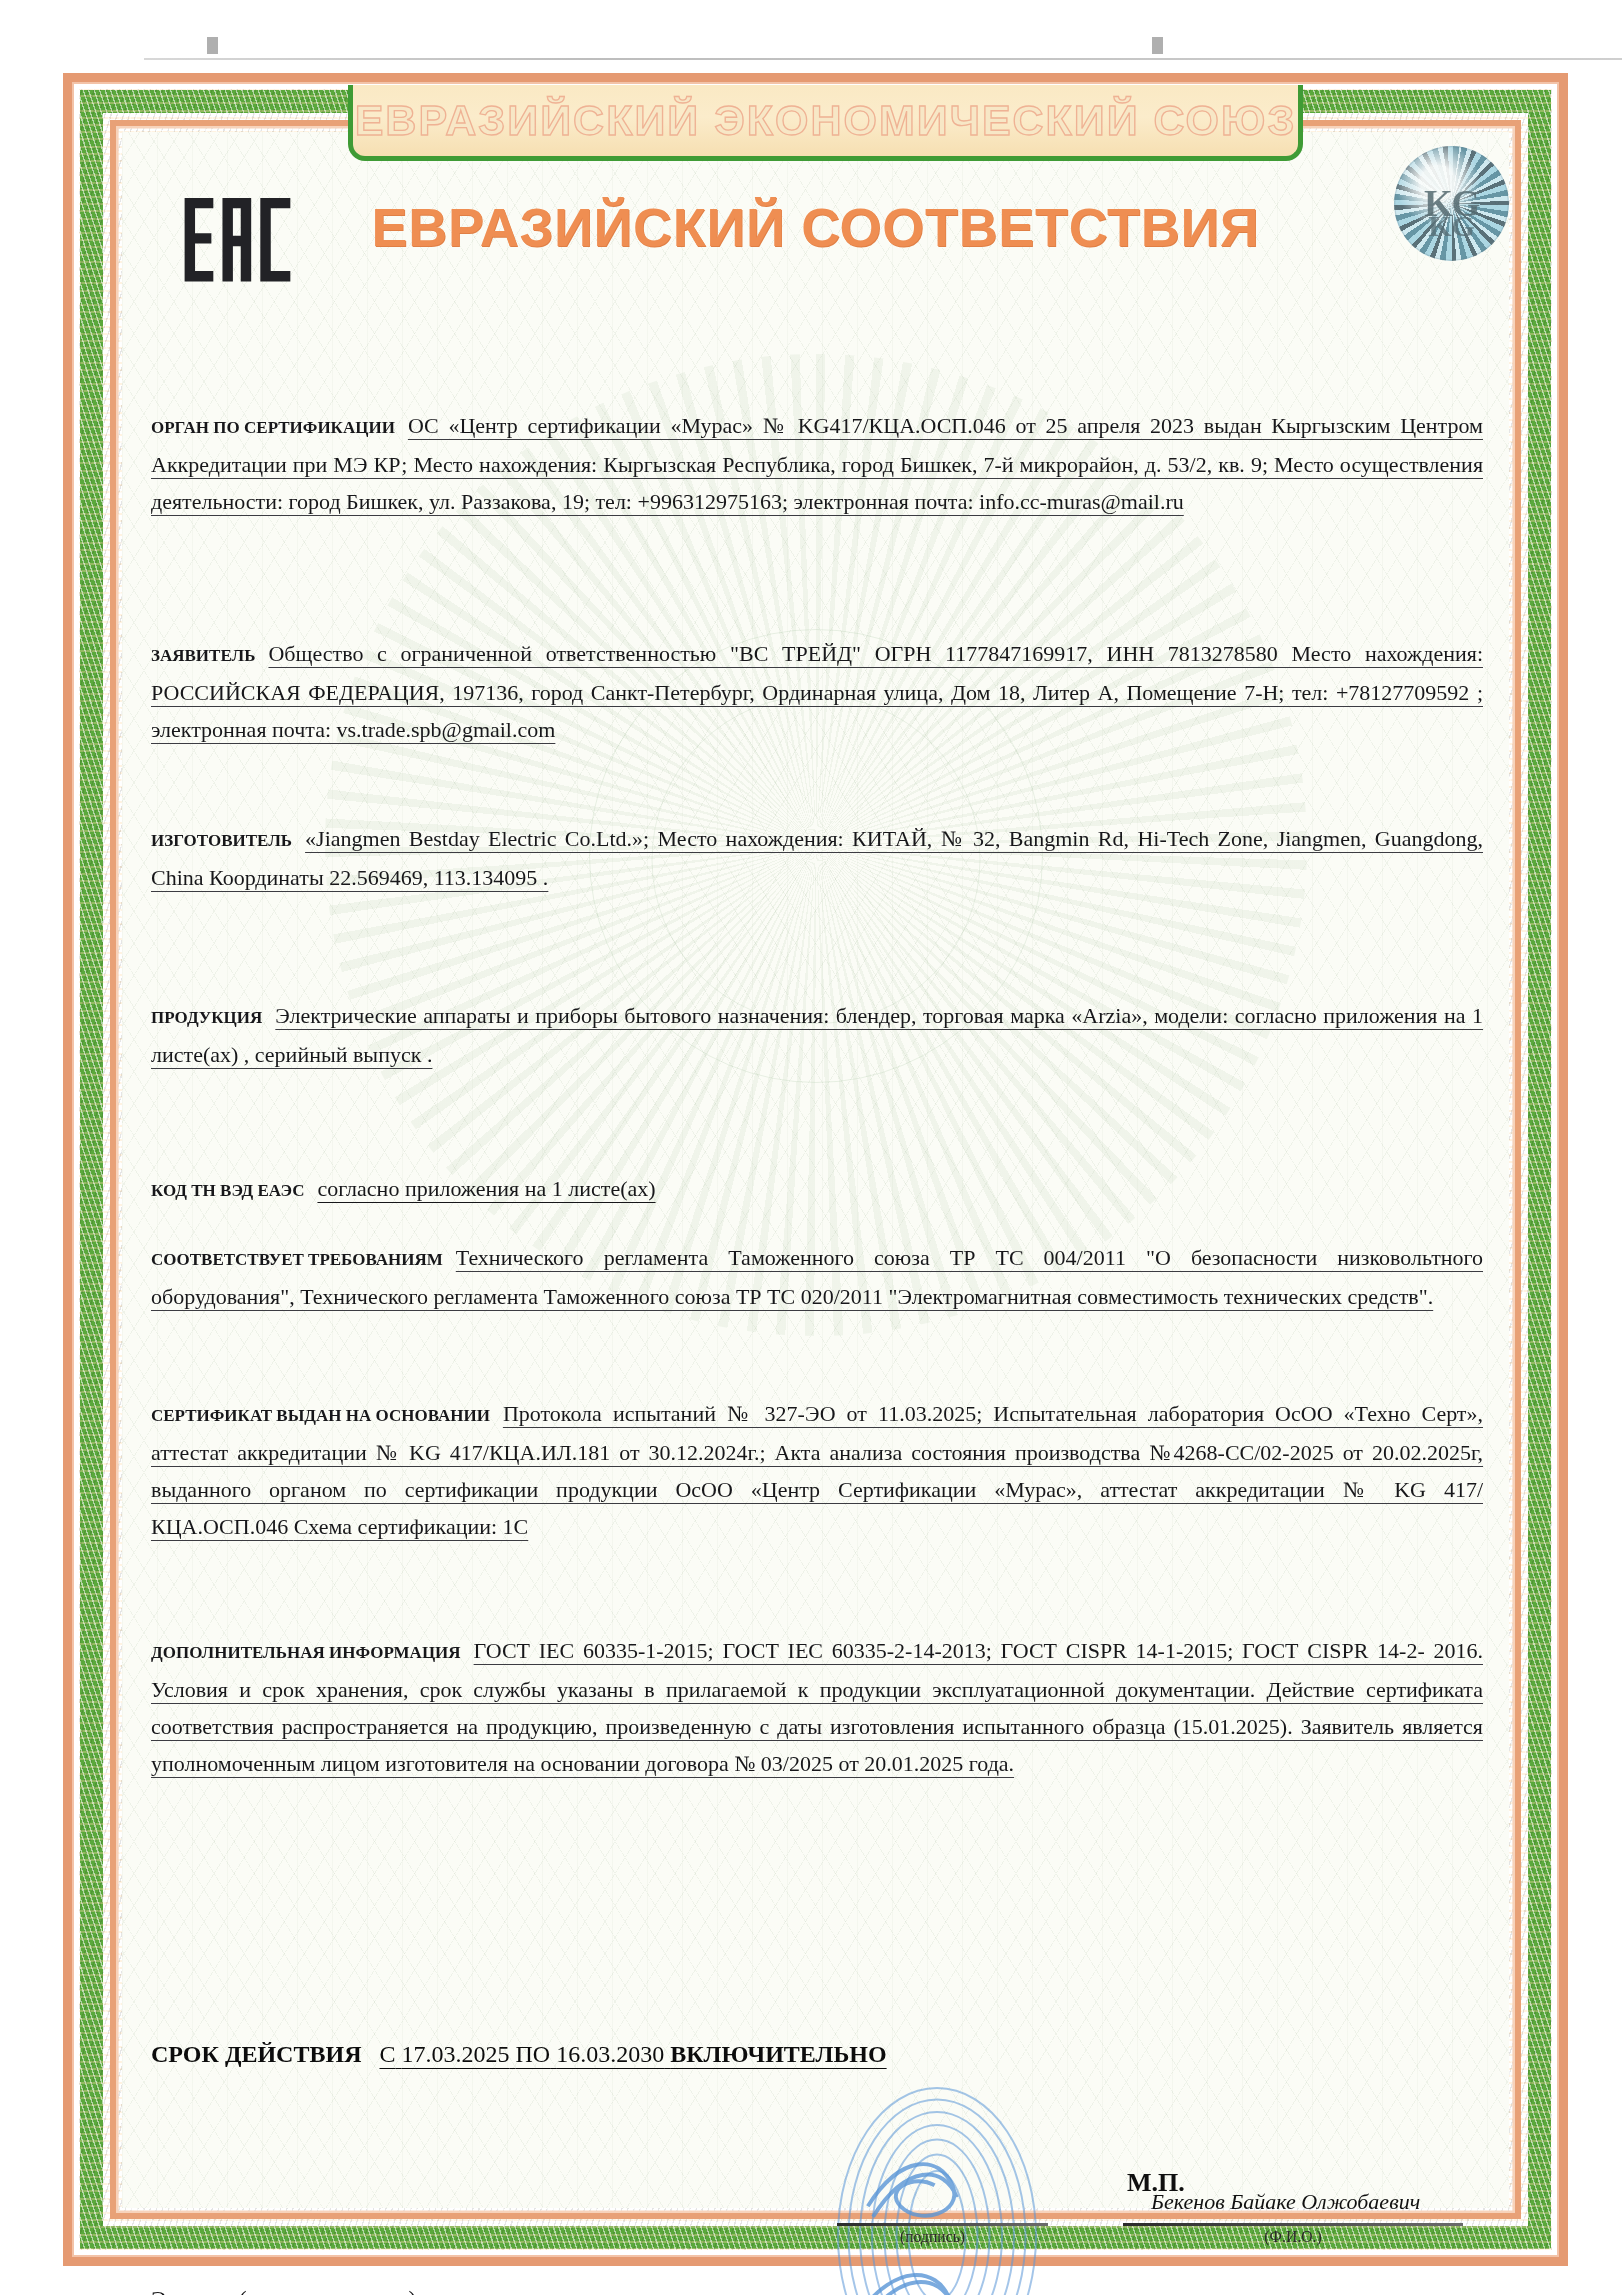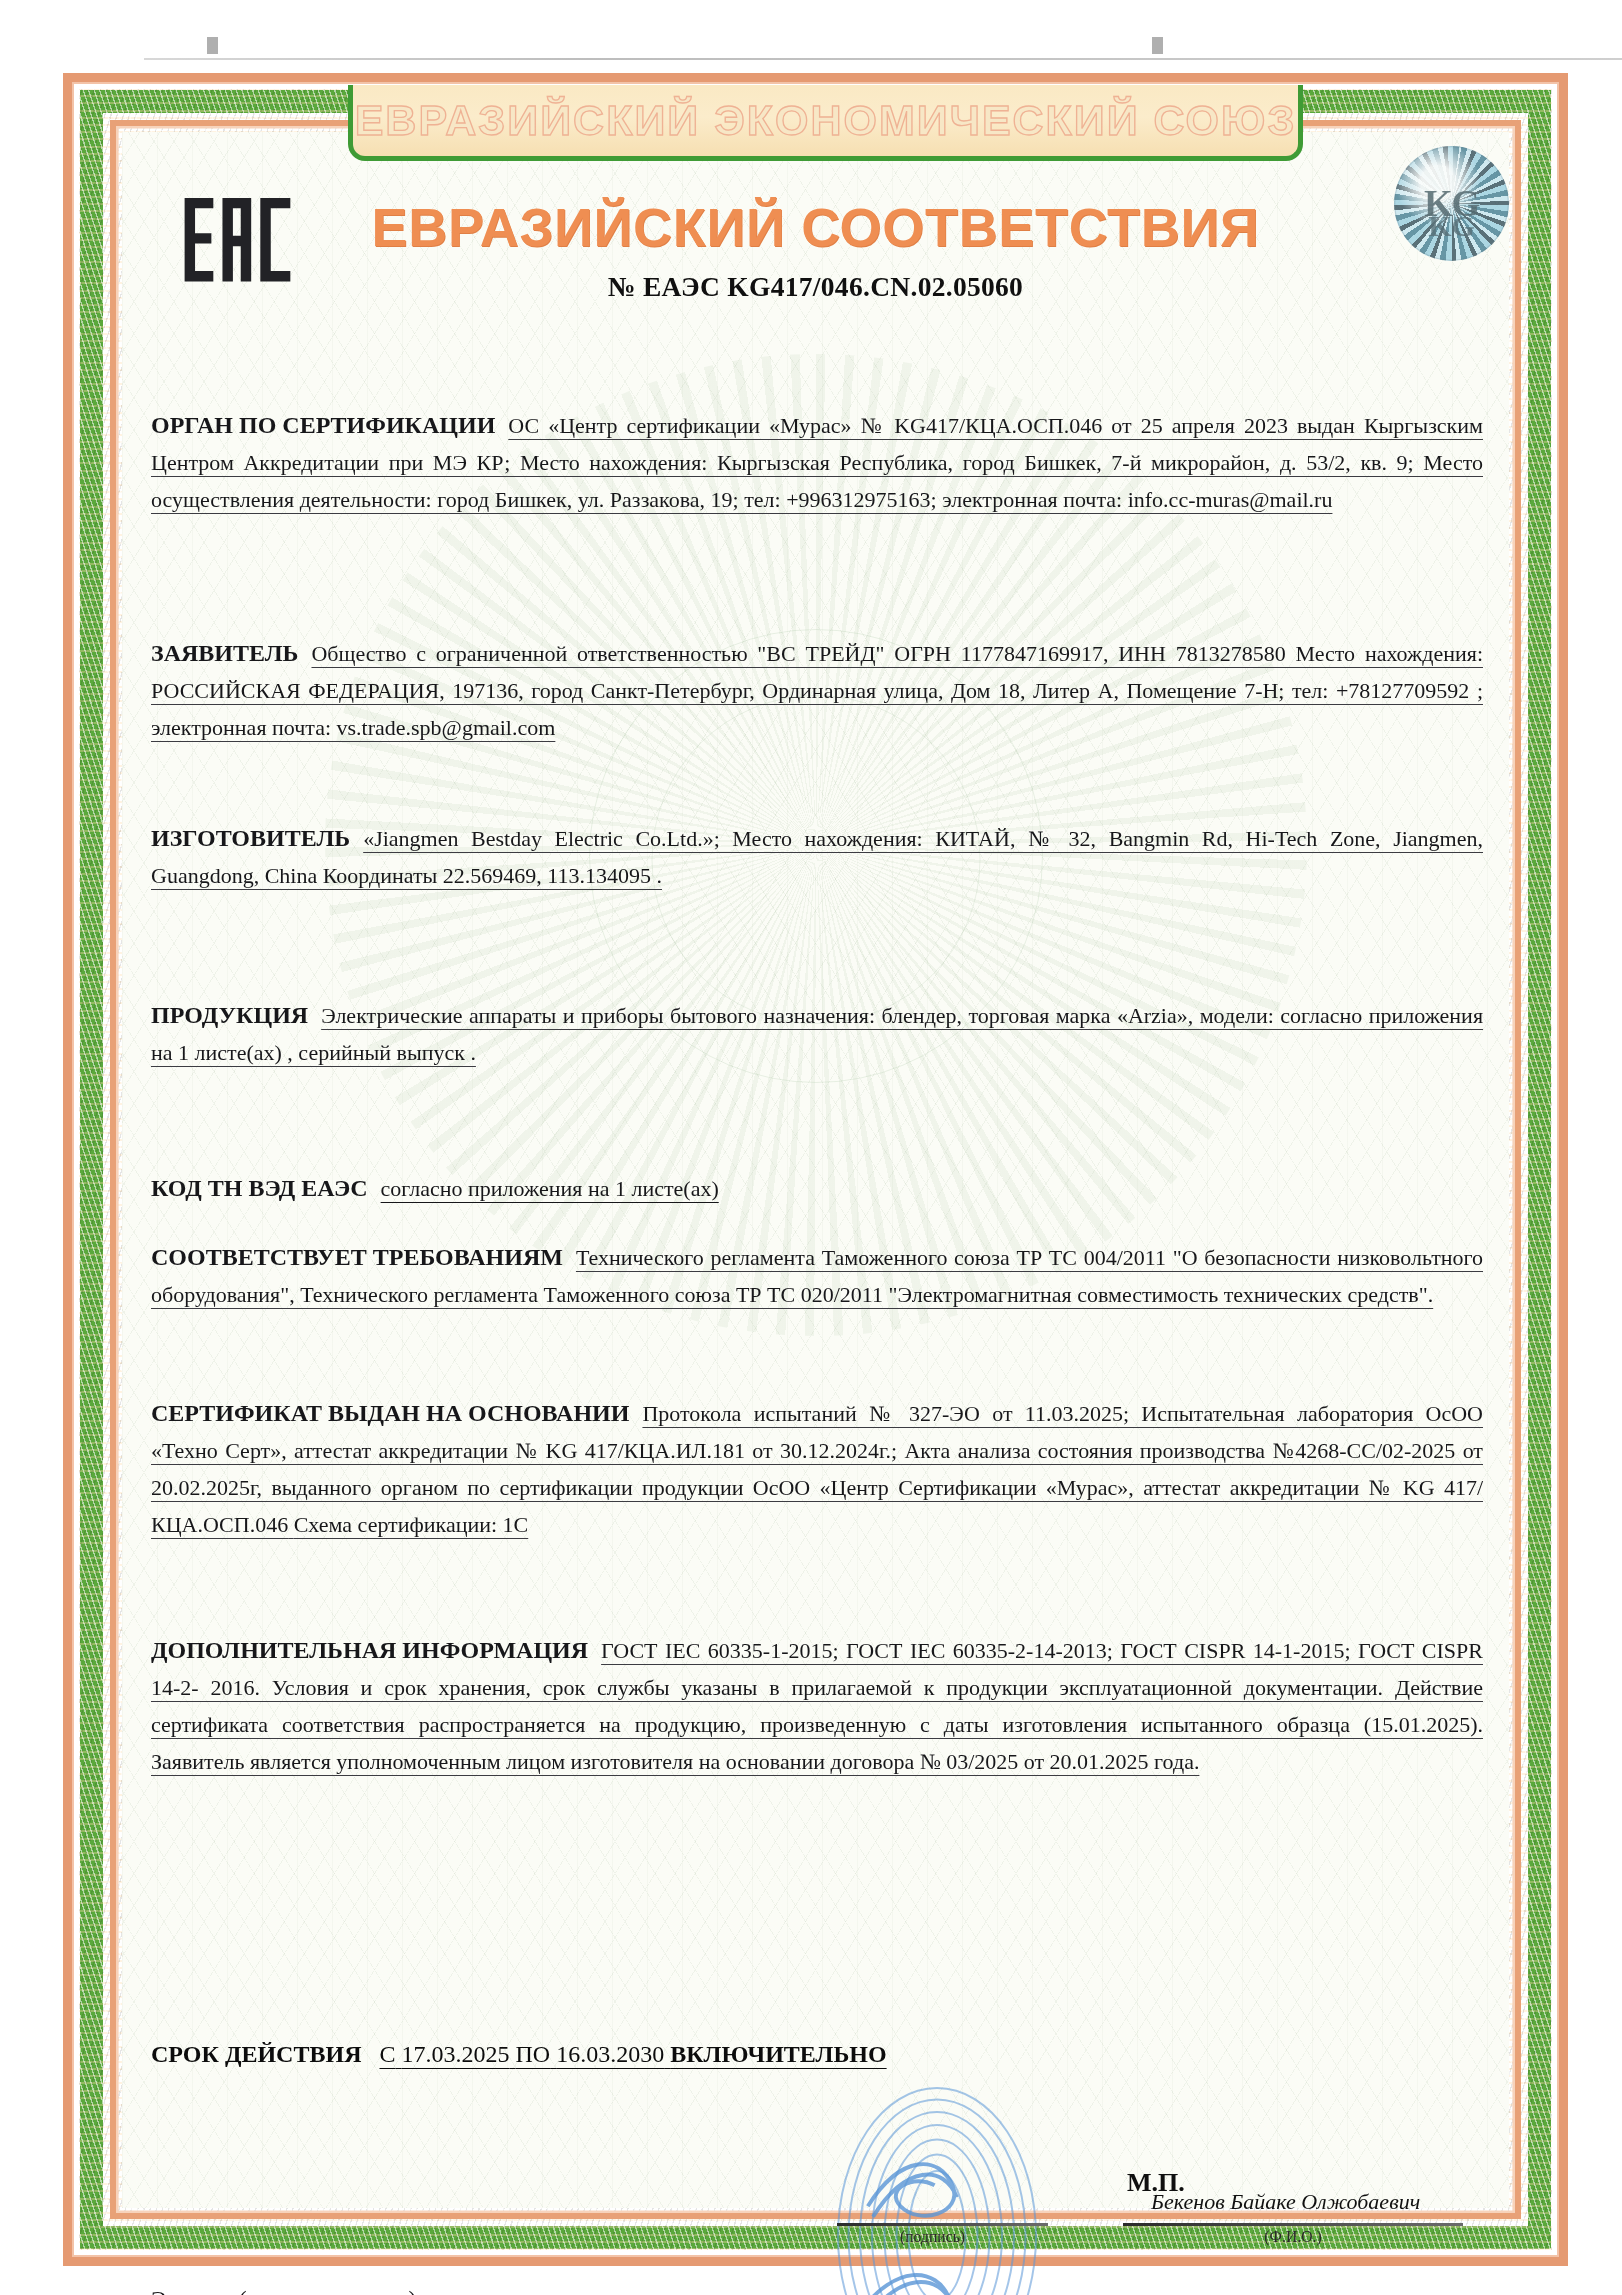--- a/index.html
+++ b/index.html
@@ -111,21 +111,21 @@
   .serial-val{font-family:"Liberation Mono",monospace;font-size:34px;font-weight:700;
     color:#17171c;letter-spacing:2.6px;margin-left:10.5px;}
 
   
   .sec{position:absolute;left:29px;width:1332px;}
   .sec p{margin:0;font-size:22px;line-height:37px;color:#17171a;
     text-align:justify;text-justify:inter-word;
     text-decoration:underline;text-decoration-thickness:1.3px;text-underline-offset:5.9px;
     text-decoration-color:#3c3c42;}
   .sec p.nodec{text-decoration:none;}
-  .sec .lbl-inline{font-weight:700;font-size:24px;text-decoration:none;
+  .sec .lbl-inline{font-weight:700;font-size:17px;text-decoration:none;
     display:inline-block;margin-right:13px;}
 
   
   .validity{position:absolute;left:29px;top:1909px;font-size:24px;color:#0c0c0c;}
   .validity b{font-weight:700;}
   .validity .u{text-decoration:underline;text-decoration-thickness:1.3px;text-underline-offset:5.9px;}
 
   
   .sign{position:absolute;left:29px;top:1994px;width:1332px;height:275px;}
   .sign-role{position:absolute;font-size:23.6px;line-height:35px;color:#121214;font-weight:400;}
@@ -180,21 +180,20 @@
         </g>
       </svg>
     </div>
 
     <div class="holo">
       <div class="holo-kg">KG</div>
       <div class="holo-kg-2">KG</div>
     </div>
 
     <div class="title">ЕВРАЗИЙСКИЙ СООТВЕТСТВИЯ</div>
-    <div class="subnum">№ ЕАЭС KG417/046.CN.02.05060</div>
 
 
     <div class="sec" style="top:275px">
       <p><span class="lbl-inline">ОРГАН ПО СЕРТИФИКАЦИИ</span><span>ОС «Центр сертификации «Мурас» № KG417/КЦА.ОСП.046 от 25 апреля 2023 выдан Кыргызским Центром Аккредитации при МЭ КР; Место нахождения: Кыргызская Республика, город Бишкек, 7-й микрорайон, д. 53/2, кв. 9; Место осуществления деятельности: город Бишкек, ул. Раззакова, 19; тел: +996312975163; электронная почта: info.cc-muras@mail.ru</span></p>
     </div>
 
     <div class="sec" style="top:503px">
       <p><span class="lbl-inline">ЗАЯВИТЕЛЬ</span><span>Общество с ограниченной ответственностью "ВС ТРЕЙД" ОГРН 1177847169917, ИНН 7813278580 Место нахождения: РОССИЙСКАЯ ФЕДЕРАЦИЯ, 197136, город Санкт-Петербург, Ординарная улица, Дом 18, Литер А, Помещение 7-Н; тел: +78127709592 ; электронная почта: vs.trade.spb@gmail.com</span></p>
     </div>
 

